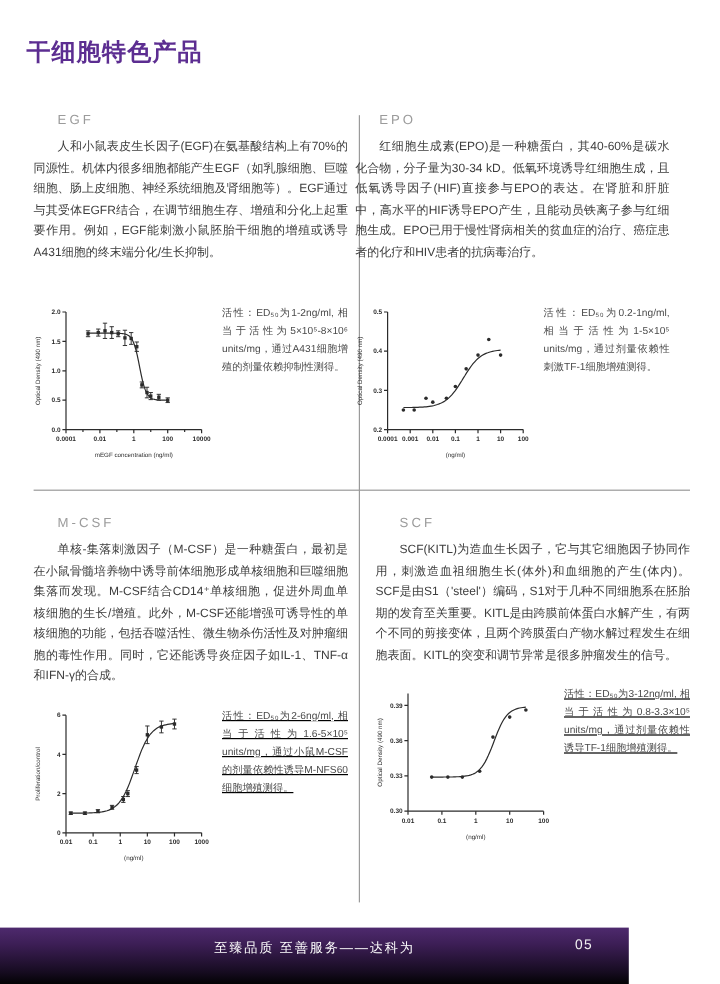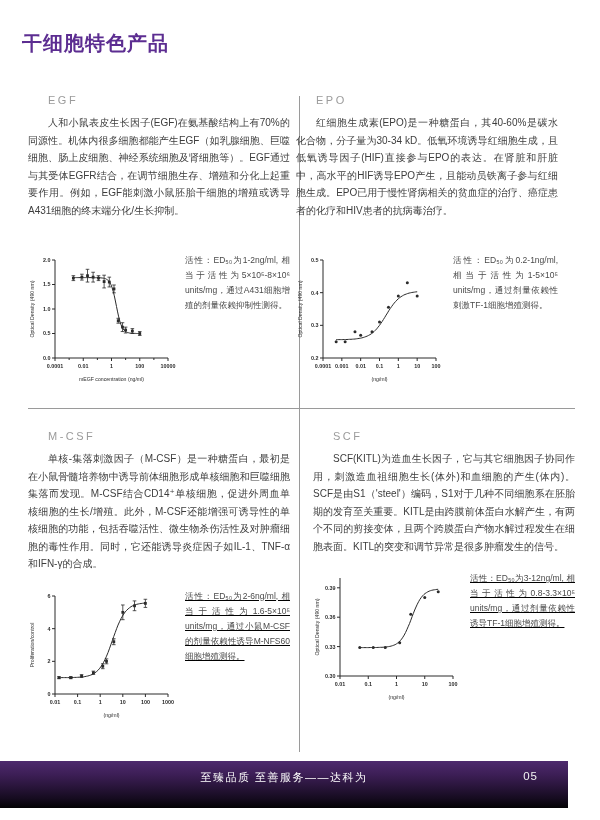--- a/index.html
+++ b/index.html
@@ -19,21 +19,21 @@
   .figrow{display:flex;align-items:flex-start;}
   .gap-lg{margin-top:33px;}
   .gap-sm{margin-top:15px;text-decoration:underline;}
   .chart{width:152px;height:132px;flex:none;}
   .activity{flex:1;margin:0 0 0 5px;padding-top:1px;font-size:8.5px;
        line-height:15px;text-align:justify;color:#4a4a4a;}
   .vdivider{position:absolute;left:299px;top:96px;width:1px;height:656px;
        background:#9a9a9a;}
   .hdivider{position:absolute;left:28px;top:408px;width:547px;height:1px;
        background:#9a9a9a;}
-  .footer{position:absolute;left:0;bottom:12px;width:568px;height:47px;
+  .footer{position:absolute;left:0;bottom:0;width:524px;height:47px;
        box-sizing:border-box;padding-top:9px;display:flex;justify-content:center;
        background:linear-gradient(180deg,#4e2a6e 0%,#3c1e55 30%,#150b1f 80%,#030204 100%);}
   .slogan{color:#ffffff;font-size:11px;letter-spacing:1.5px;}
   .pagenum{position:absolute;right:30px;top:9px;color:#f2f2f2;font-size:11.5px;
        font-weight:400;letter-spacing:1px;}
 </style>
 </head>
 <body>
 
 <h1 class="page-title">干细胞特色产品</h1>

